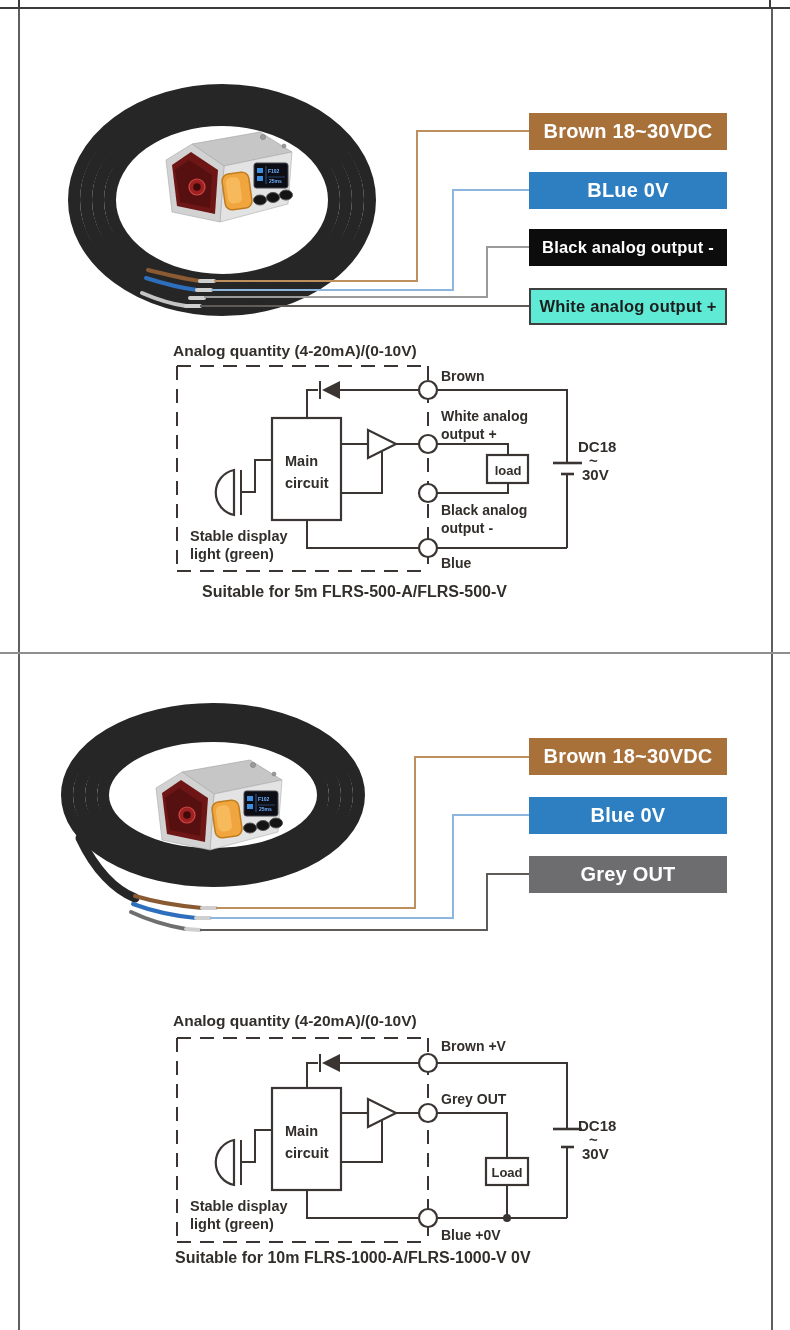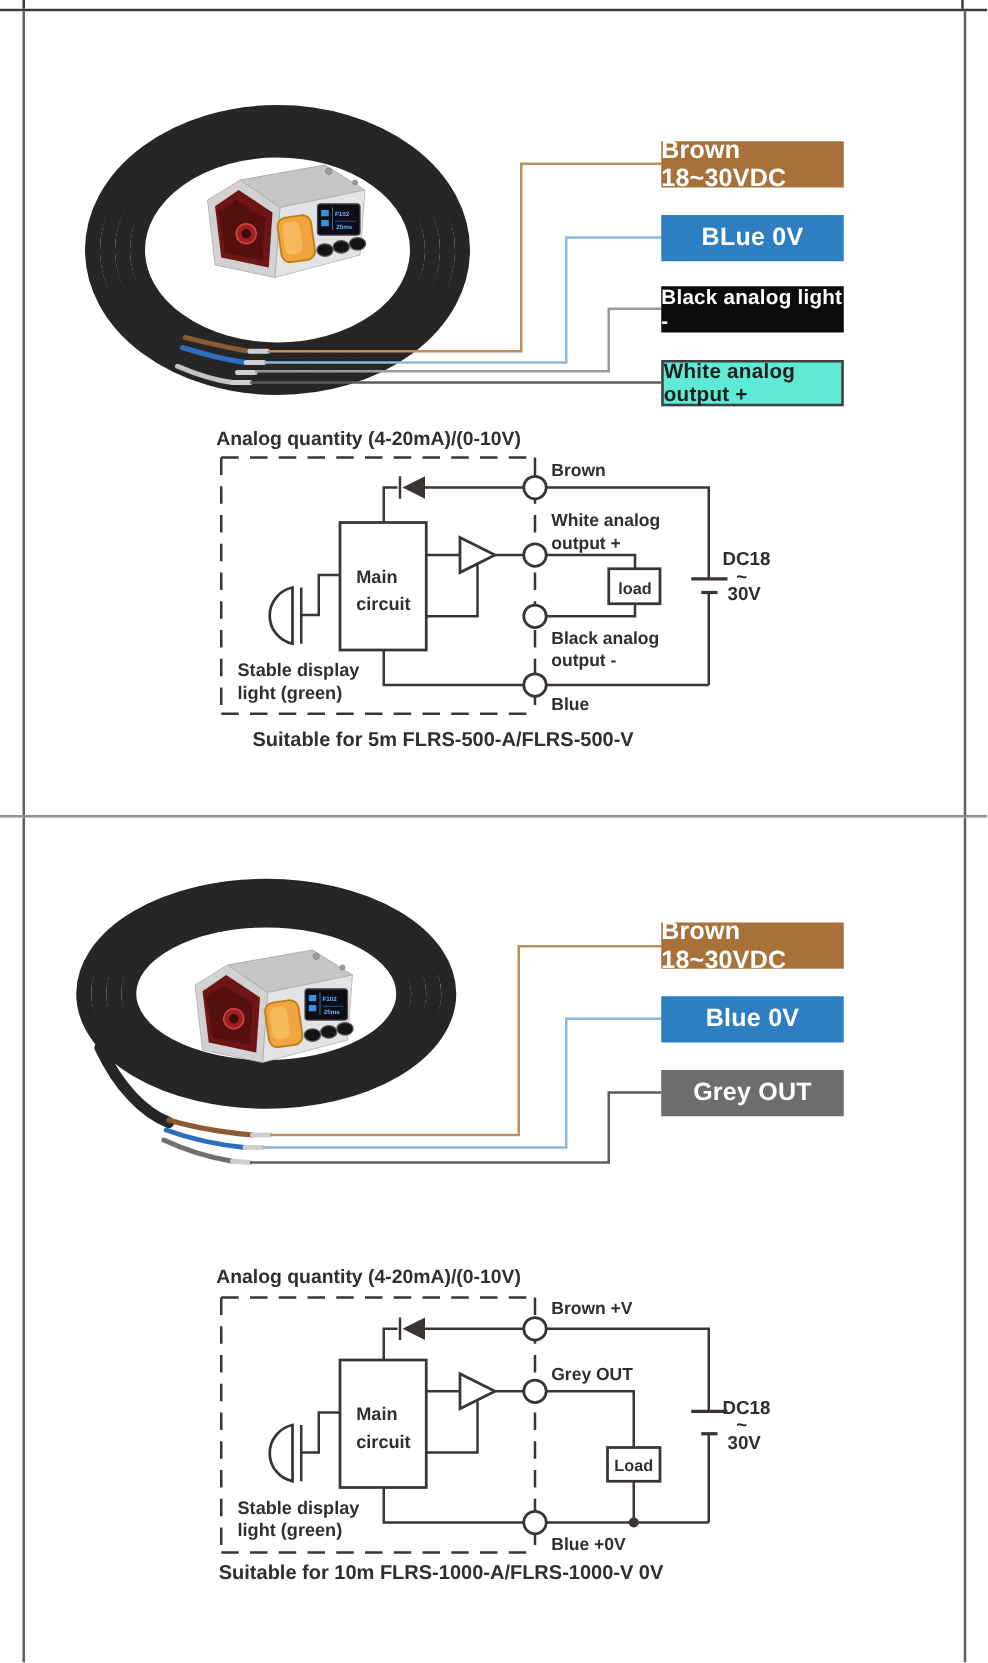--- a/index.html
+++ b/index.html
@@ -9,21 +9,21 @@
   
   .line-top{position:absolute;left:0;top:7px;width:790px;height:0;border-top:2px solid #3c3c3c;}
   .stub-left{position:absolute;left:18px;top:0;height:7px;width:0;border-left:2px solid #3c3c3c;}
   .stub-right{position:absolute;left:769px;top:0;height:7px;width:0;border-left:2px solid #3c3c3c;}
   .box1{position:absolute;left:18px;top:9px;width:751px;height:643px;
         border-left:2px solid #5f5f5f;border-right:2px solid #5f5f5f;}
   .divider{position:absolute;left:0;top:652px;width:790px;height:0;border-top:2px solid #8f8f8f;}
   .box2{position:absolute;left:18px;top:654px;width:751px;height:676px;
         border-left:2px solid #5f5f5f;border-right:2px solid #5f5f5f;}
   
-  .wire-label{position:absolute;left:529px;width:146px;height:37px;display:flex;
+  .wire-label{position:absolute;left:529px;width:198px;height:37px;display:flex;
         align-items:center;justify-content:center;color:#fff;
         font-weight:700;font-size:20px;letter-spacing:.2px;box-sizing:border-box;}
   .lbl-small{font-size:16.5px;}
   .lbl-outline{border:2px solid #3f3f3f;}
   .s1-brown{top:113px;} .s1-blue{top:172px;} .s1-black{top:229px;} .s1-white{top:288px;}
   .s2-brown{top:738px;} .s2-blue{top:797px;} .s2-grey{top:856px;}
   
   .ink{stroke:#3a3532;stroke-width:2;fill:none;stroke-linecap:butt;stroke-linejoin:miter;}
   .ink-thick{stroke:#3a3532;stroke-width:2.6;fill:none;}
   .ink-fill{fill:#3a3532;stroke:none;}
@@ -229,21 +229,21 @@
       <text x="578" y="1131" class="t-supply">DC18</text>
       <text x="589" y="1145" class="t-supply">~</text>
       <text x="582" y="1159" class="t-supply">30V</text>
 
       <text x="175" y="1263" class="t-caption">Suitable for 10m FLRS-1000-A/FLRS-1000-V 0V</text>
     </g>
   </svg>
 
   <div class="wire-label s1-brown" style="background-color: rgb(169, 113, 58);">Brown 18~30VDC</div>
   <div class="wire-label s1-blue" style="background-color: rgb(46, 127, 194);">BLue 0V</div>
-  <div class="wire-label s1-black lbl-small" style="background-color: rgb(12, 12, 12);">Black analog light -</div>
+  <div class="wire-label s1-black lbl-small" style="background-color: rgb(12, 12, 12);">Black analog output -</div>
   <div class="wire-label s1-white lbl-small lbl-outline" style="background-color: #5eead4; color: rgb(29, 29, 29);">White analog output +</div>
 
   <div class="wire-label s2-brown" style="background-color: rgb(169, 113, 58);">Brown 18~30VDC</div>
   <div class="wire-label s2-blue" style="background-color: rgb(46, 127, 194);">Blue 0V</div>
   <div class="wire-label s2-grey" style="background-color: rgb(109, 109, 112);">Grey OUT</div>
 
   <div class="stub-left"></div>
   <div class="stub-right"></div>
   <div class="line-top"></div>
   <div class="box1"></div>

